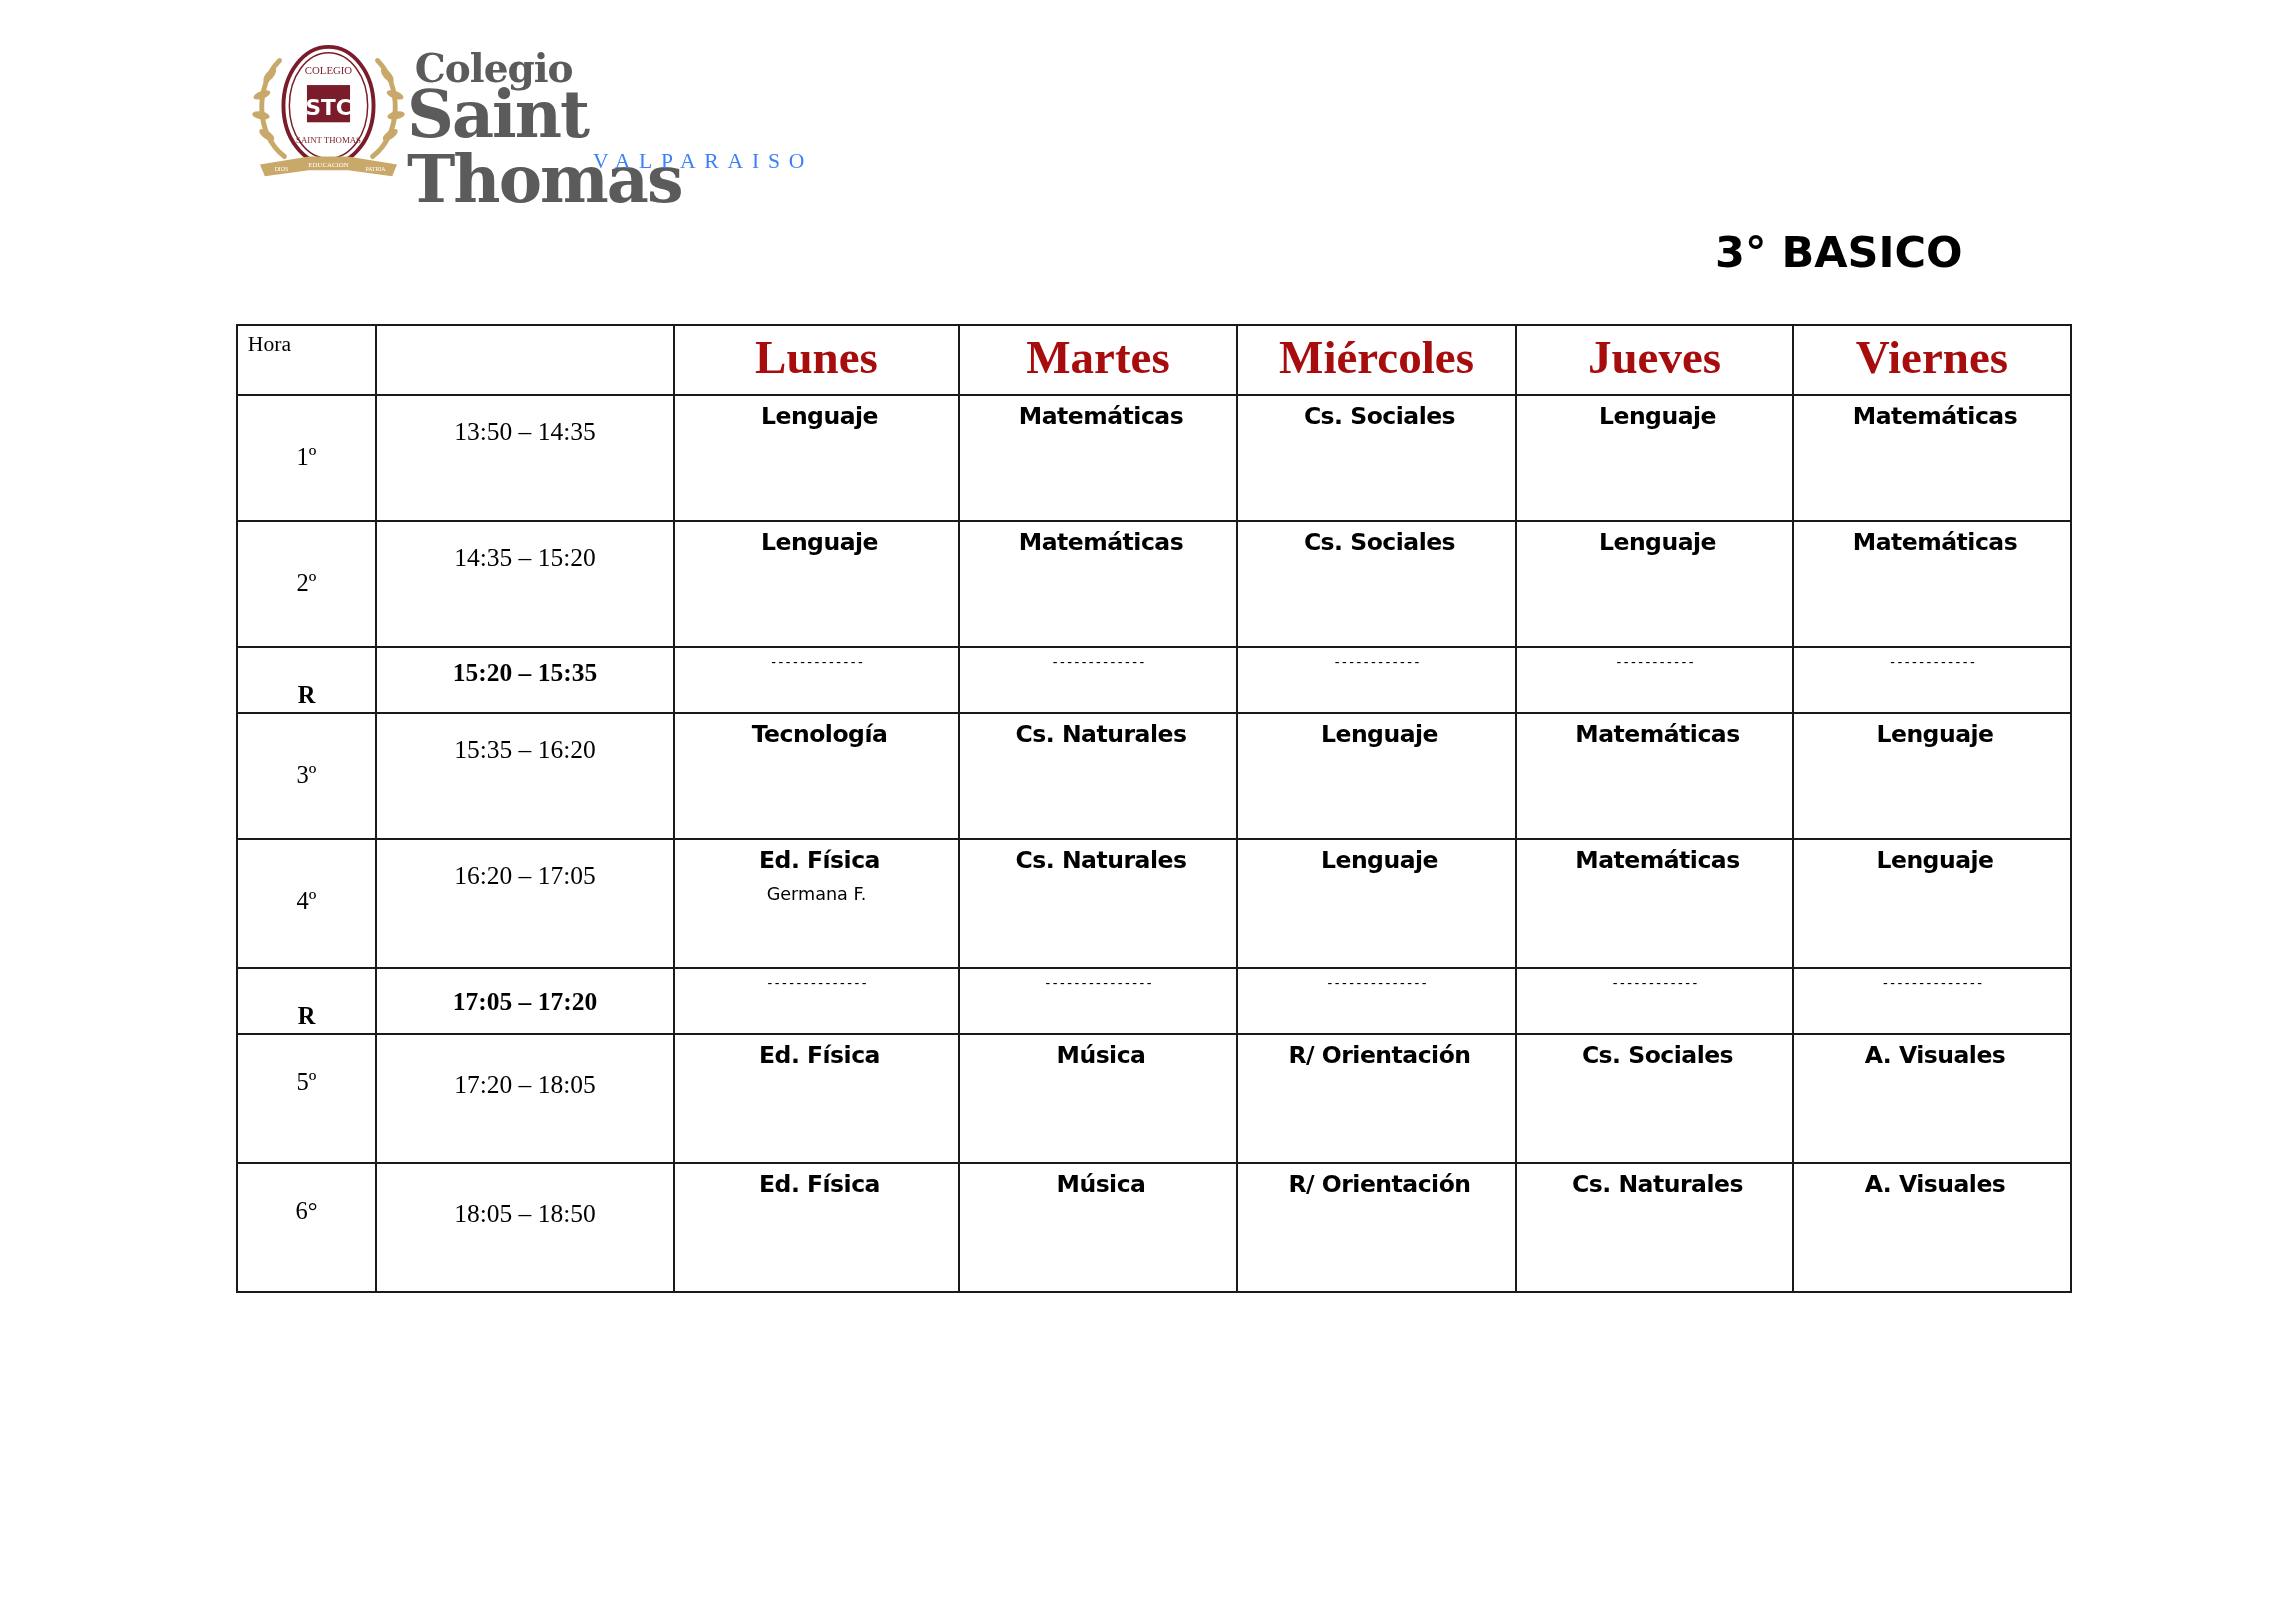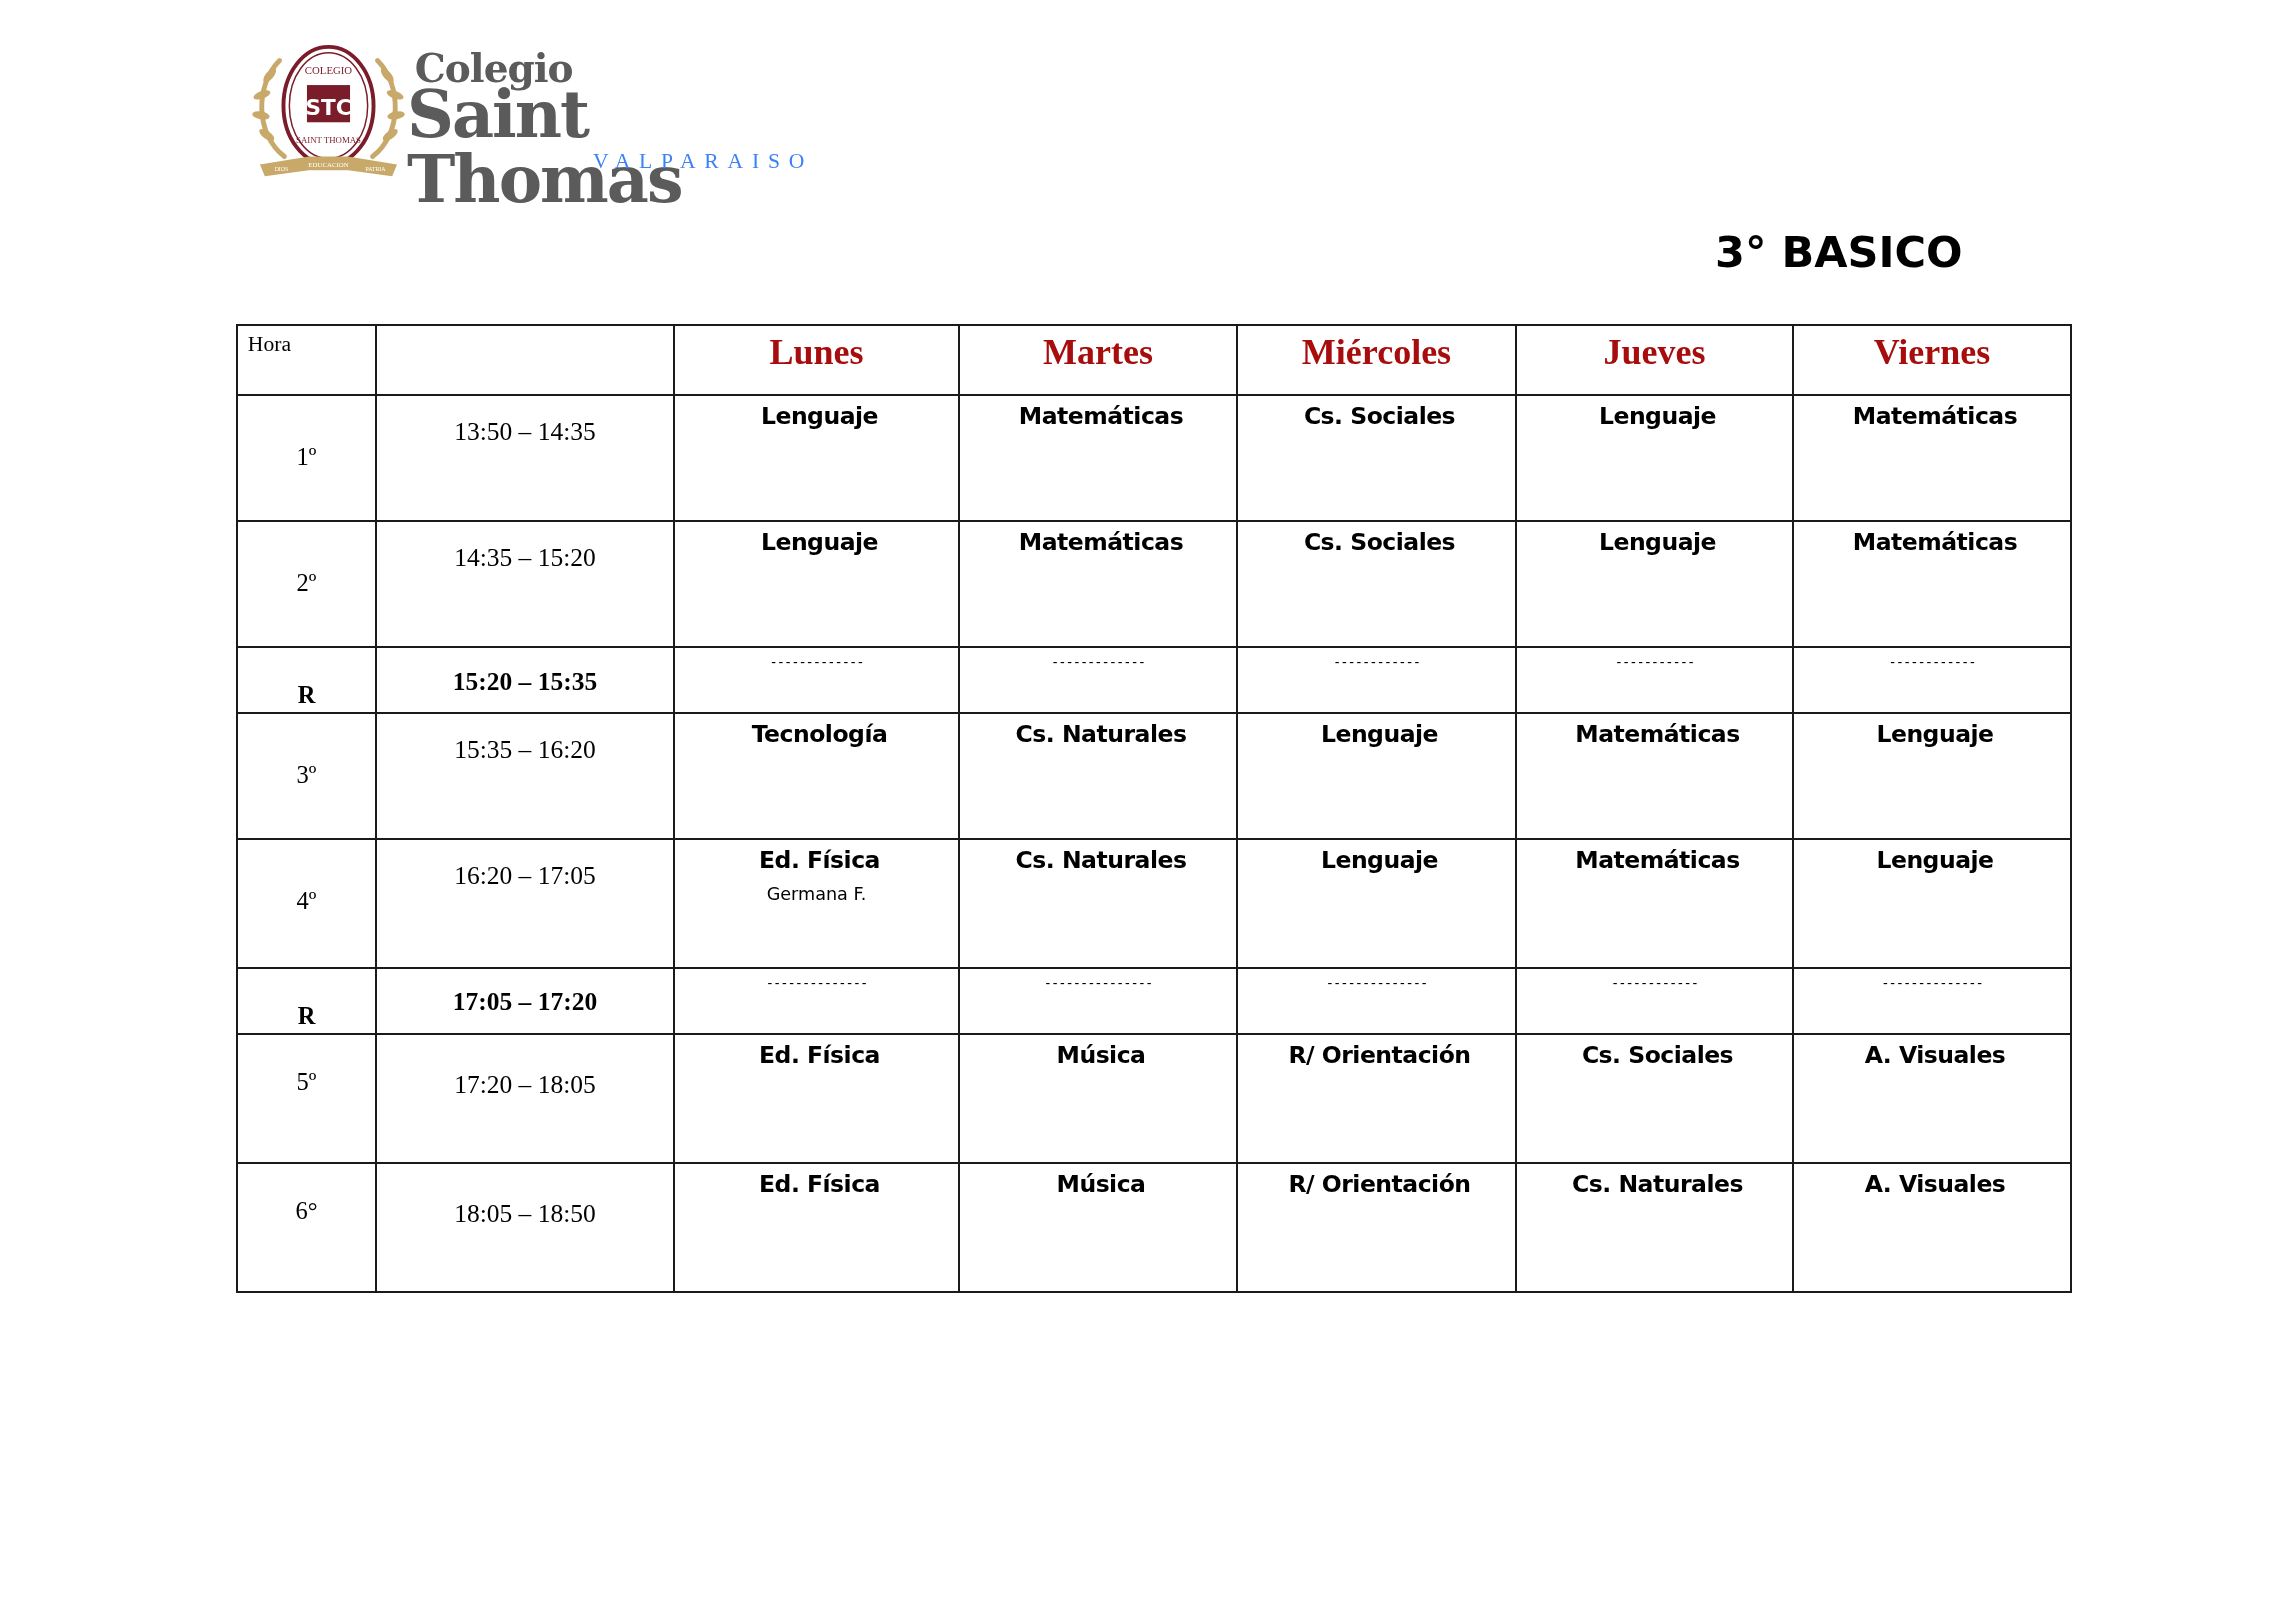--- a/index.html
+++ b/index.html
@@ -23,28 +23,28 @@
   col.c-mie { width: 279px; }
   col.c-jue { width: 277px; }
   col.c-vie { width: 278px; }
 
   tr.head td { height: 62px; }
   tr.period td { height: 124px; }
   tr.period.tall td { height: 127px; }
   tr.brk td { height: 64px; }
 
   .hdr-hora { text-align: left !important; font-family: "Liberation Serif", serif; font-size: 21.6px; padding: 5.9px 0 0 9.8px !important; }
-  .day { font-family: "Liberation Serif", serif; font-weight: bold; font-size: 36px; color: #a80d0d; line-height: 1; display: block; padding-top: 7.8px; }
+  .day { font-family: "Liberation Serif", serif; font-weight: bold; font-size: 47px; color: #a80d0d; line-height: 1; display: block; padding-top: 7.8px; }
 
   .plabel { font-family: "Liberation Serif", serif; font-size: 24.5px; display: block; padding-top: 47px; }
   .ptime { font-family: "Liberation Serif", serif; font-size: 25.5px; display: block; padding-top: 21px; }
   .ptime.mid { padding-top: 35px; }
   .plabel.mid { padding-top: 33px; }
   .brk-label { font-family: "Liberation Serif", serif; font-weight: bold; font-size: 24.5px; display: block; padding-top: 33px; }
-  .brk-time { font-family: "Liberation Serif", serif; font-weight: bold; font-size: 25.5px; display: block; padding-top: 19px; }
+  .brk-time { font-family: "Liberation Serif", serif; font-weight: bold; font-size: 25.5px; display: block; padding-top: 10px; }
   .brk-time.low { padding-top: 18px; }
 
   .subj { font-family: "DejaVu Sans", sans-serif; font-weight: bold; font-size: 23.5px; display: block; padding-top: 5.9px; letter-spacing: -0.5px; padding-left: 6px; }
   .teacher { font-family: "DejaVu Sans", sans-serif; font-size: 17.6px; display: block; padding-top: 9.8px; }
   .dash { font-family: "DejaVu Sans Mono", monospace; font-size: 13.7px; display: block; padding-top: 5.9px; letter-spacing: -1px; }
 </style>
 </head>
 <body>
 
 <div class="logo">

